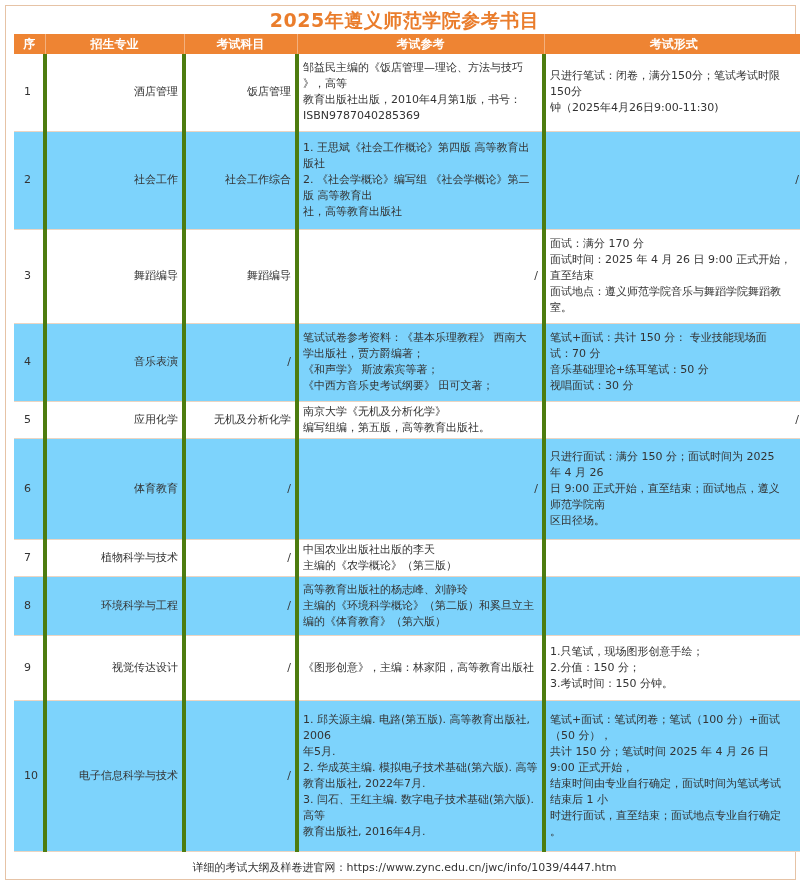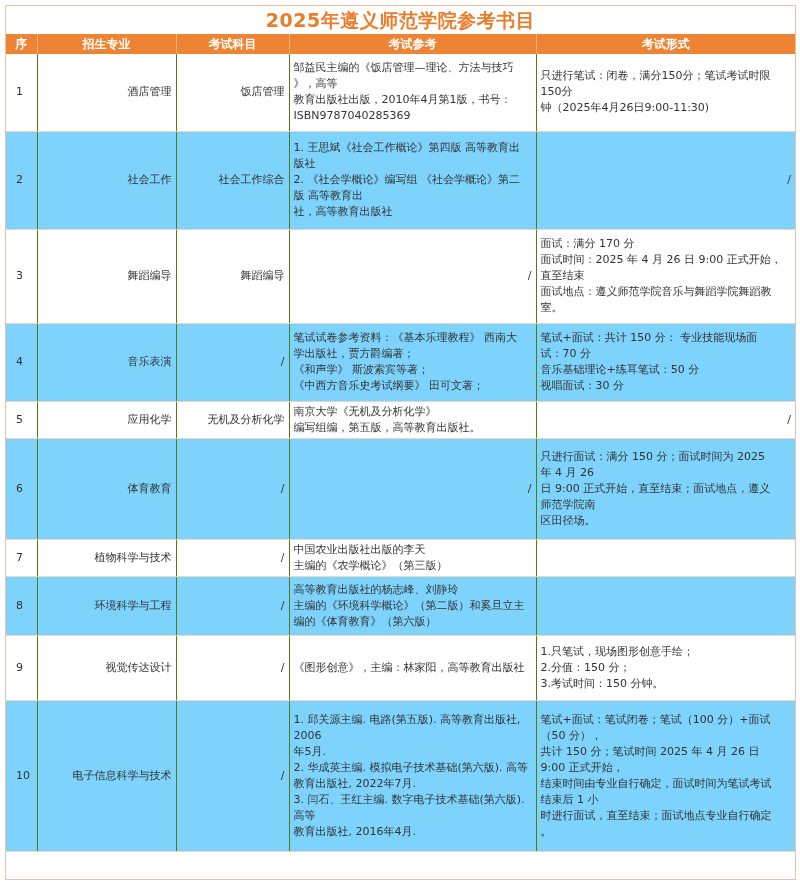--- a/index.html
+++ b/index.html
@@ -17,20 +17,21 @@
     }
     .sheet {
       position: absolute;
       left: 5px;
       top: 5px;
       width: 791px;
       height: 875px;
       border: 1px solid #e6c3a6;
       box-sizing: border-box;
       background: #ffffff;
+      padding-left: 8px;
     }
     .title {
       height: 28px;
       line-height: 28px;
       text-align: center;
       font-size: 19px;
       font-weight: bold;
       color: #ea7d2c;
       letter-spacing: 0.5px;
     }
@@ -45,21 +46,21 @@
       color: #ffffff;
       font-weight: bold;
       height: 20px;
       padding: 0;
       font-size: 12px;
       border-right: 1px solid #f3b07d;
       text-align: center;
     }
     th:last-child { border-right: none; margin-top: 25px; }
     td {
-      border-right: 1px solid #4d7c0f;
+      border-right: 4px solid #4d7c0f;
       border-bottom: 1px solid #ecd5c2;
       padding: 2px 4px;
       vertical-align: middle;
       line-height: 16px;
       color: #333333;
       font-size: 11px;
     }
     td:last-child { border-right: none; }
     tr.odd td { background: #ffffff; }
     tr.even td { background: #7dd3fc; }
@@ -246,13 +247,14 @@
             <span class="line">共计 150 分；笔试时间 2025 年 4 月 26 日</span>
             <span class="line">9:00 正式开始，</span>
             <span class="line">结束时间由专业自行确定，面试时间为笔试考试</span>
             <span class="line">结束后 1 小</span>
             <span class="line">时进行面试，直至结束；面试地点专业自行确定</span>
             <span class="line">。</span>
           </td>
         </tr>
       </tbody>
   </table>
+  <div class="footer">详细的考试大纲及样卷进官网：https://www.zync.edu.cn/jwc/info/1039/4447.htm</div>
 </div>
 
 </body></html>

